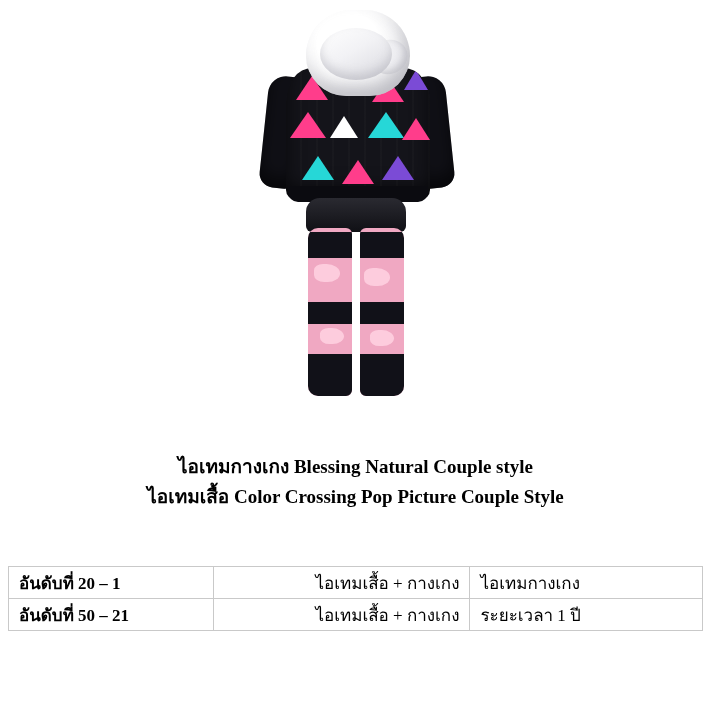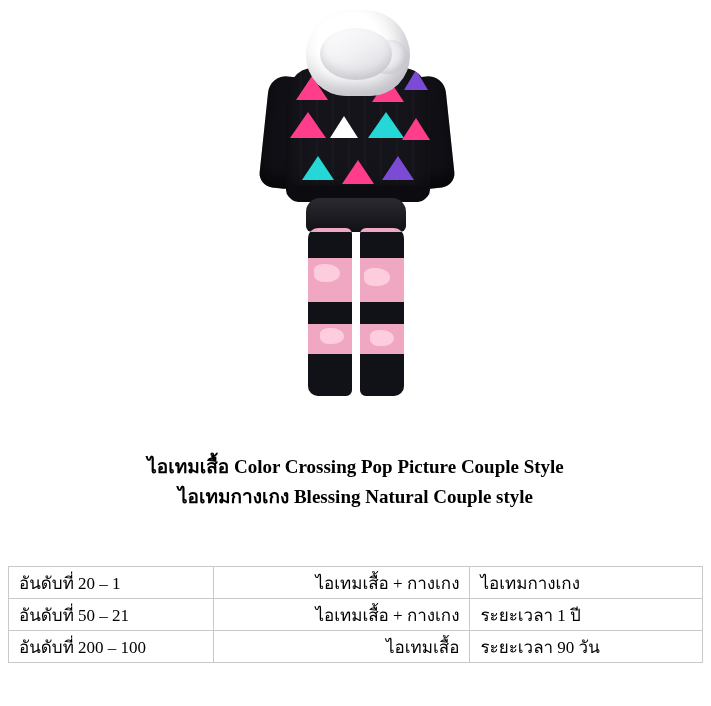--- a/index.html
+++ b/index.html
@@ -185,21 +185,21 @@
     top: 566px;
     width: 695px;
     border-collapse: collapse;
     font-size: 17px;
   }
   table.reward-table td {
     border: 1px solid #c9c9c9;
     height: 31px;
     padding: 0 10px;
   }
-  .col-rank { width: 200px; }
+  .col-rank { width: 200px; font-weight: bold; }
   .col-item { width: 256px; text-align: right; }
   .col-dur  { width: 231px; }
 </style>
 </head>
 <body>
 
 <div class="page">
 
   <div class="outfit">
     <div class="outfit-stage">
@@ -241,37 +241,32 @@
           <div class="band" style="top:126px;height:42px;"></div>
           <div class="blot" style="left:4px;top:40px;width:26px;height:18px;"></div>
           <div class="blot" style="left:10px;top:102px;width:24px;height:16px;"></div>
         </div>
       </div>
 
     </div>
   </div>
 
   <div class="captions">
+    <div class="caption-line">ไอเทมกางเกง Blessing Natural Couple style</div>
     <div class="caption-line">ไอเทมเสื้อ Color Crossing Pop Picture Couple Style</div>
-    <div class="caption-line">ไอเทมกางเกง Blessing Natural Couple style</div>
   </div>
 
   <table class="reward-table">
     <tbody>
       <tr>
         <td class="col-rank">อันดับที่  20 – 1</td>
         <td class="col-item">ไอเทมเสื้อ + กางเกง</td>
         <td class="col-dur">ไอเทมกางเกง</td>
       </tr>
       <tr>
         <td class="col-rank">อันดับที่  50 – 21</td>
         <td class="col-item">ไอเทมเสื้อ + กางเกง</td>
         <td class="col-dur">ระยะเวลา 1 ปี</td>
       </tr>
-      <tr>
-        <td class="col-rank">อันดับที่  200 – 100</td>
-        <td class="col-item">ไอเทมเสื้อ</td>
-        <td class="col-dur">ระยะเวลา 90 วัน</td>
-      </tr>
     </tbody>
   </table>
 
 </div>
 
 </body></html>

